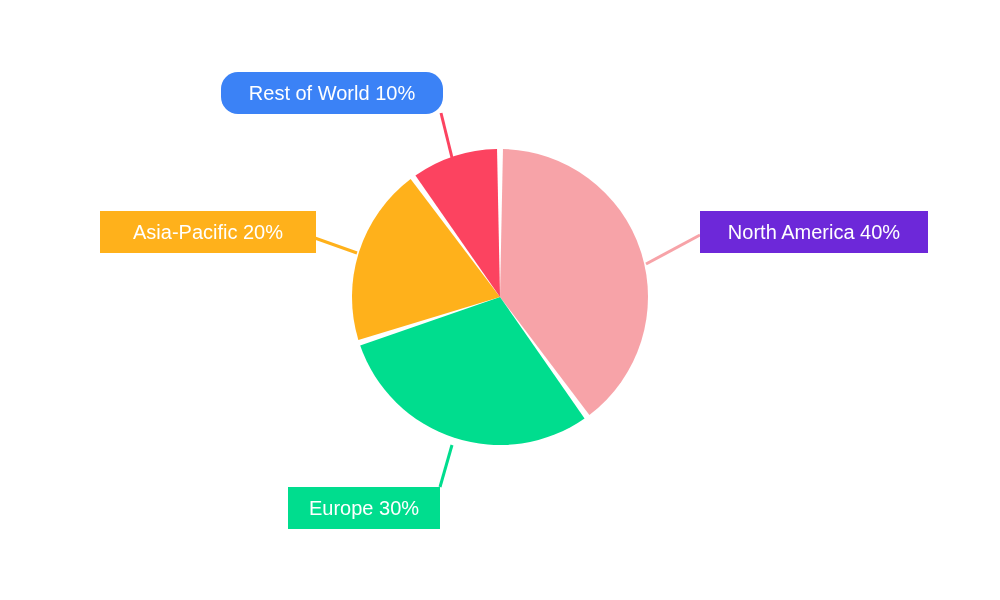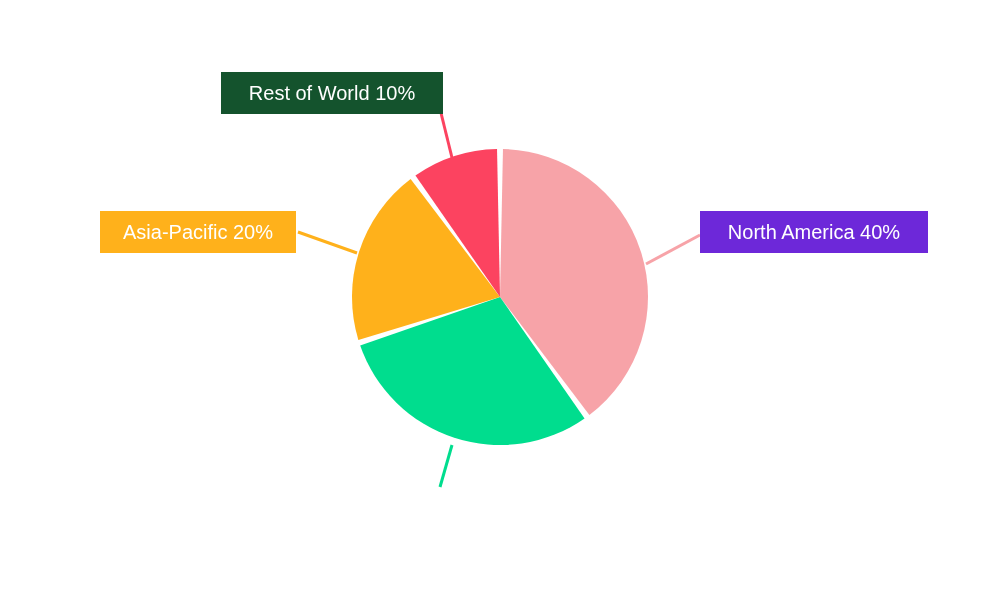--- a/index.html
+++ b/index.html
@@ -70,20 +70,23 @@
         <path d="M 500 297 L 502.97 149.03 A 148 148 0 0 1 589.38 414.96 Z" fill="#F7A3A8"></path>
         <path d="M 500 297 L 584.57 418.46 A 148 148 0 0 1 360.19 345.55 Z" fill="#00DD8E"></path>
         <path d="M 500 297 L 358.35 339.90 A 148 148 0 0 1 410.62 179.04 Z" fill="#FFB11B"></path>
         <path d="M 500 297 L 415.43 175.54 A 148 148 0 0 1 497.03 149.03 Z" fill="#FC4360"></path>
       </g>
   </svg>
 
   <div class="slice-label" style="left: 700px; top: 211px; width: 228px; height: 42px; background: #6d28d9;">
     <span>North America 40%</span>
   </div>
-  <div class="slice-label" style="left: 100px; top: 211px; width: 196px; height: 42px; background: rgb(255, 177, 27);">
+  <div class="slice-label" style="left: 288px; top: 487px; width: 152px; height: 42px; background: rgb(0, 221, 142);">
+    <span>Europe 30%</span>
+  </div>
+  <div class="slice-label" style="left: 100px; top: 211px; width: 216px; height: 42px; background: rgb(255, 177, 27);">
     <span>Asia-Pacific 20%</span>
   </div>
-  <div class="slice-label" style="left: 221px; top: 72px; width: 222px; height: 42px; background: #14532d;">
+  <div class="slice-label" style="left: 221px; top: 72px; width: 222px; height: 42px; background: #3b82f6; border-radius: 17px;">
     <span>Rest of World 10%</span>
   </div>
 
 </div>
 
 </body></html>

